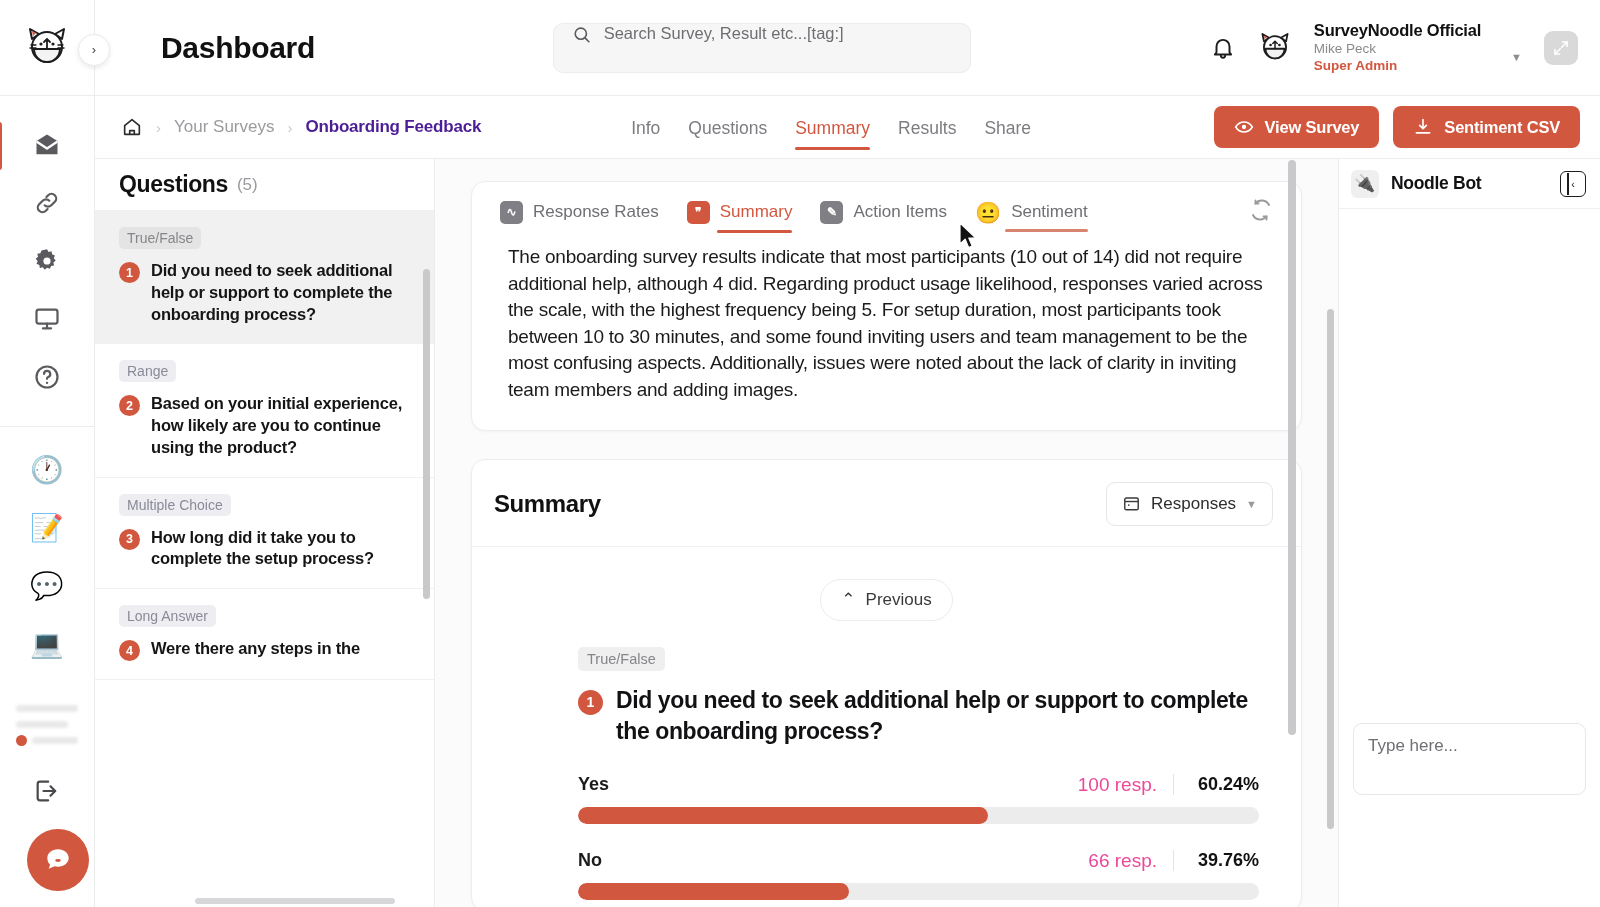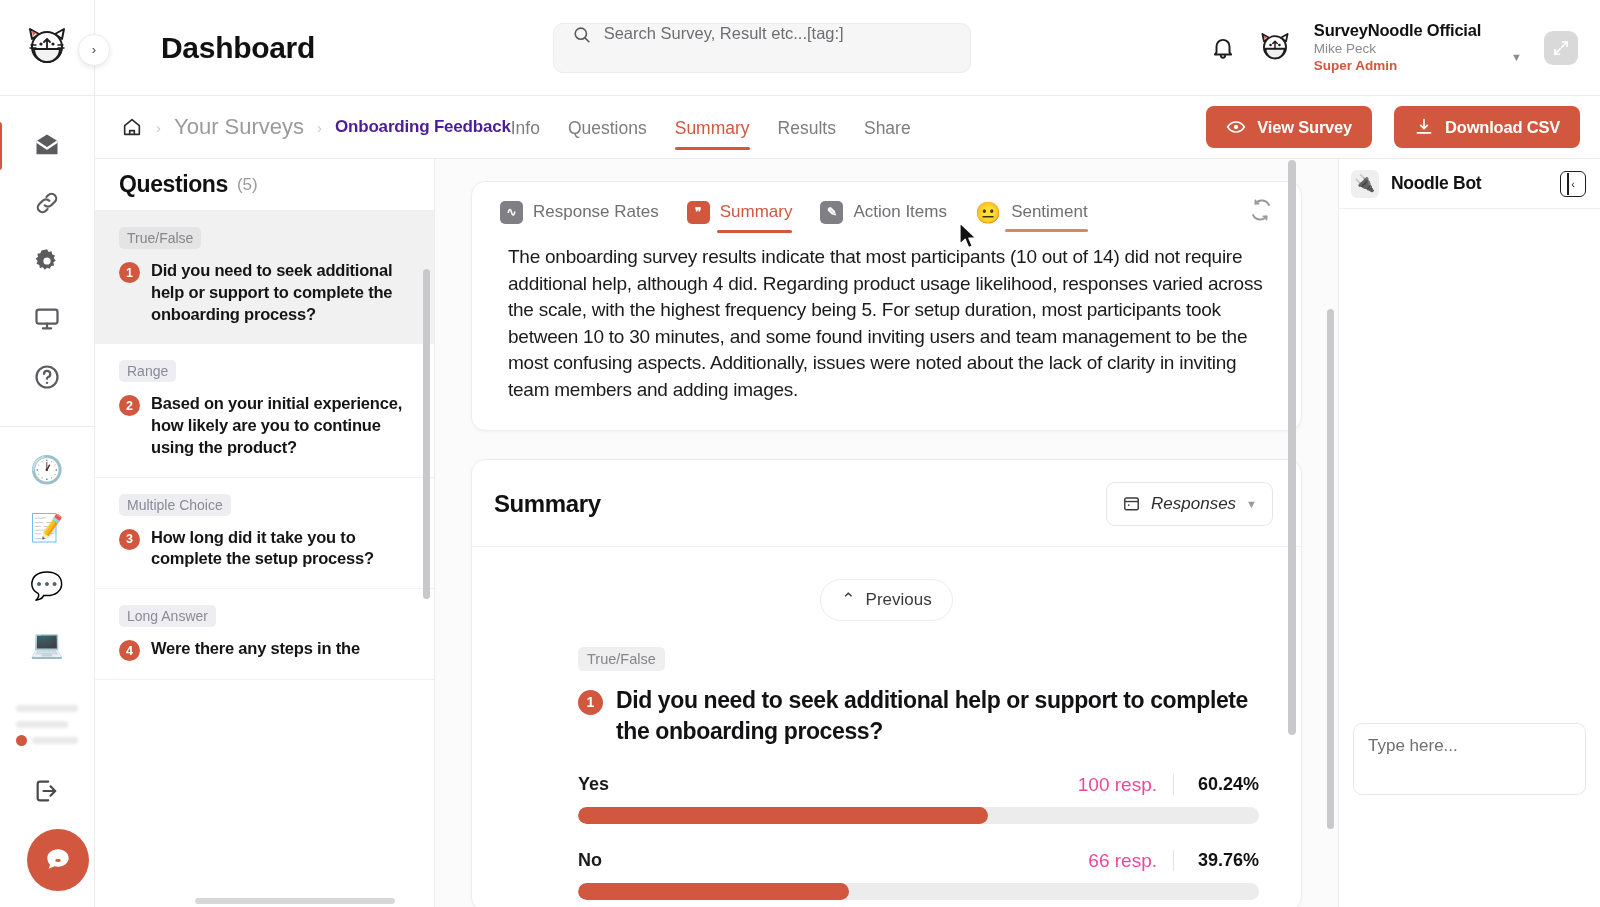--- a/index.html
+++ b/index.html
@@ -113,33 +113,33 @@
 
   
   .crumbbar {
     height: 63px; flex: 0 0 63px; display: flex; align-items: center;
     padding: 0 20px 0 26px; border-bottom: 1px solid #ececec; background: #fff;
     position: relative;
   }
   .crumb { display: flex; align-items: center; gap: 13px; }
   .crumb-home { color: #2c2c2e; cursor: pointer; display: flex; }
   .crumb-sep { color: #c8c8cc; font-size: 15px; }
-  .crumb-link { font-size: 22px; color: #9b9b9f; cursor: pointer; }
+  .crumb-link { font-size: 17px; color: #9b9b9f; cursor: pointer; }
   .crumb-current { font-size: 17px; color: #4c1d95; font-weight: 700; letter-spacing: -.2px; }
-  .navtabs { display: flex; gap: 28px; align-items: center; height: 63px; }
+  .navtabs { display: flex; gap: 28px; margin-left: 150px; align-items: center; height: 63px; }
   .navtab {
     font-size: 17.5px; color: #7d7d82; cursor: pointer; position: relative;
     height: 63px; display: flex; align-items: center; padding-top: 2px;
   }
   .navtab.active { color: #d2573f; font-weight: 400; }
   .navtab.active::after {
     content: ""; position: absolute; left: 0; right: 0; bottom: 9px;
     height: 3px; background: #d2573f; border-radius: 2px;
   }
-  .crumb-actions { margin-left: auto; display: flex; gap: 22px; align-items: flex-end; }
+  .crumb-actions { margin-left: auto; display: flex; gap: 14px; align-items: flex-end; }
   .btn-primary {
     height: 42px; padding: 0 20px; border-radius: 8px; border: none;
     background: #d2573f; color: #fff; font-size: 16.5px; font-weight: 700;
     display: flex; align-items: center; gap: 11px; cursor: pointer;
     font-family: "Liberation Sans", sans-serif; letter-spacing: -.2px;
   }
 
   
   .split { flex: 1; display: flex; min-height: 0; background: #fff; }
 
@@ -221,21 +221,21 @@
 
   .summary-card { margin-top: 28px; }
   .summary-head {
     display: flex; align-items: center; padding: 22px 28px 20px 22px;
     border-bottom: 1px solid #f0f0f0;
   }
   .summary-title { font-size: 24px; font-weight: 700; color: #111; letter-spacing: -.4px; }
   .responses-select {
     margin-left: auto; height: 44px; border: 1px solid #e6e6e6; border-radius: 9px;
     display: flex; align-items: center; gap: 10px; padding: 0 15px;
-    font-size: 17px; color: #2e2e30; cursor: pointer; background: #fff; font-style: italic;
+    font-size: 17px; color: #2e2e30; cursor: pointer; background: #fff;
   }
   .chev { color: #9a9a9e; font-size: 11px; }
   .prev-wrap { display: flex; justify-content: center; padding: 32px 0 26px; }
   .prev-btn {
     height: 42px; padding: 0 20px; border: 1px solid #ececec; border-radius: 21px;
     background: #fff; display: flex; align-items: center; gap: 10px;
     font-size: 17px; color: #3a3a3c; cursor: pointer;
     font-family: "Liberation Sans", sans-serif;
   }
   .qblock { padding: 0 42px 10px 106px; }
@@ -478,21 +478,21 @@
               <circle cx="12" cy="12" r="2.6" fill="#fff" stroke="none"></circle>
             </svg>
             <span>View Survey</span>
           </button>
           <button class="btn-primary">
             <svg width="20" height="20" viewBox="0 0 24 24" fill="none" stroke="#fff" stroke-width="2" stroke-linecap="round" stroke-linejoin="round">
               <path d="M12 3v10"></path>
                 <path d="M8 10l4 4 4-4"></path>
                 <path d="M4 19h16"></path>
             </svg>
-            <span>Download CSV</span>
+            <span>Sentiment CSV</span>
           </button>
         </div>
       </div>
 
       <div class="split">
 
         <div class="qpanel">
           <div class="qpanel-head">
             <span class="qpanel-title">Questions</span>
             <span class="qpanel-count">(5)</span>

